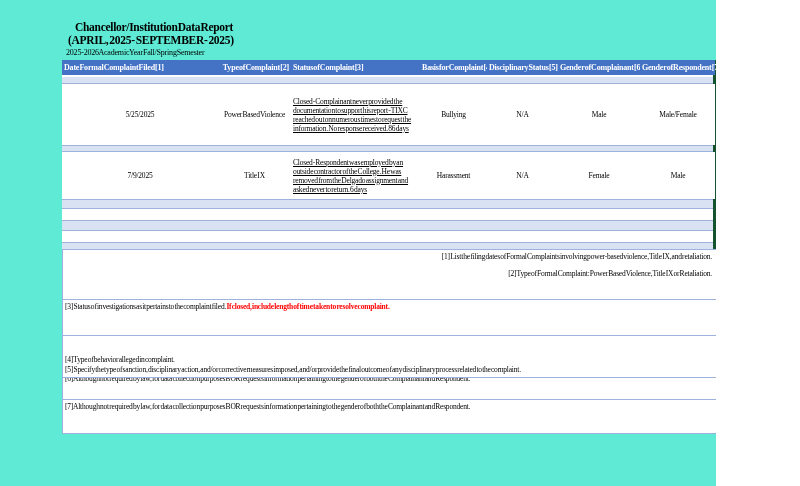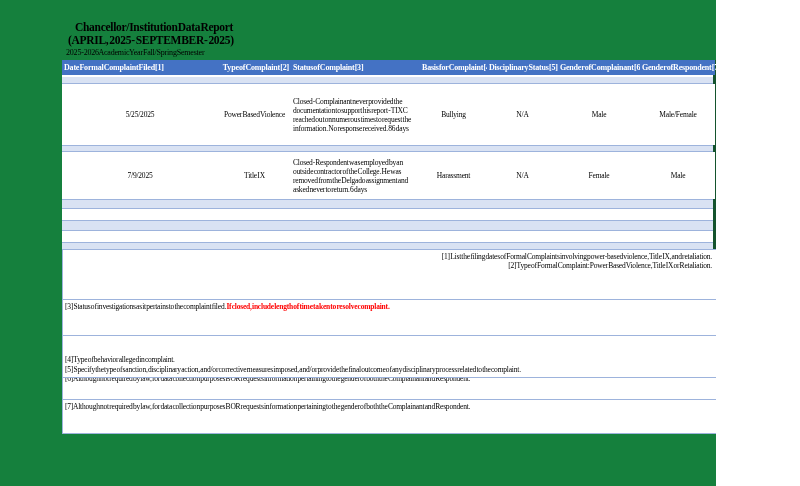--- a/index.html
+++ b/index.html
@@ -1,19 +1,19 @@
 <!DOCTYPE html>
 <html><head>
 <meta charset="utf-8">
 <style>
   * { margin:0; padding:0; box-sizing:border-box; }
   html,body { width:800px; height:486px; background:#ffffff; overflow:hidden; }
   body { font-family:"Liberation Serif","DejaVu Serif",serif; color:#000; }
 
-  .page { position:relative; width:716px; height:486px; background:#15803d; }
+  .page { position:relative; width:716px; height:486px; background:#5eead4; }
 
   
   .titleblock { position:absolute; left:66px; top:21px; }
   .t1 { font-size:11.5px; font-weight:bold; letter-spacing:-0.3px; word-spacing:-2.4px; padding-left:9px; white-space:nowrap; }
   .t2 { font-size:11.5px; font-weight:bold; letter-spacing:-0.3px; word-spacing:-1.6px; padding-left:2px; margin-top:1px; white-space:nowrap; }
   .t3 { font-size:8px; letter-spacing:-0.2px; word-spacing:-1.8px; margin-top:2px; white-space:nowrap; }
 
   
   .tbl { position:absolute; left:62px; top:60px; width:654px; border-right:3px solid #14532d; }
   .row { display:flex; width:653px; }
@@ -27,27 +27,27 @@
   .stripeA { height:9px; background:#D9E2F3; border-top:2px solid #ffffff; border-bottom:1px solid #9DB3DC; }
   .stripeB { height:7px; background:#D9E2F3; border-top:1px solid #9DB3DC; border-bottom:1px solid #9DB3DC; }
   .sblue   { height:10px; background:#D9E2F3; border-top:1px solid #9DB3DC; border-bottom:1px solid #9DB3DC; }
   .sblue2  { height:11px; background:#D9E2F3; border-top:1px solid #9DB3DC; border-bottom:1px solid #9DB3DC; }
   .sblue3  { height:8px;  background:#D9E2F3; border-top:1px solid #9DB3DC; border-bottom:1px solid #9DB3DC; }
   .swhite  { height:11px; background:#ffffff; }
 
   .datarow { background:#fff; align-items:center; }
   .r1 { height:61px; } .r2 { height:47px; }
   .datarow .cell { text-align:center; }
-  .datarow .c2 { text-align:left; padding:0 3px 0 2px; }
+  .datarow .c2 { text-align:left; padding:0 3px 0 2px;text-decoration:underline; }
 
   
   .fbox { width:654px; background:#fff; border:1px solid #9DB3DC; border-right:none; margin-top:-1px;
           padding:2px 4px 0 2px; overflow:hidden; }
   .fbox p { font-size:7.5px; line-height:9px; letter-spacing:-0.2px; word-spacing:-1.4px; }
-  .fb1 { height:51px;text-align:right; } .fb1 .gap { margin-top:0; }
+  .fb1 { height:51px;text-align:right; } .fb1 .gap { margin-top:8px; }
   .fb2 { height:37px; }
   .fb3 { height:43px; padding-top:19px; } .fb3 .gap { margin-top:1px; }
   .fb4 { height:23px; padding-top:0; } .fb4 p { margin-top:-4px; }
   .fb5 { height:35px; }
   .rednote { color:#FF0000; font-weight:bold; }
 </style>
 </head>
 <body>
 
 <div class="page">

